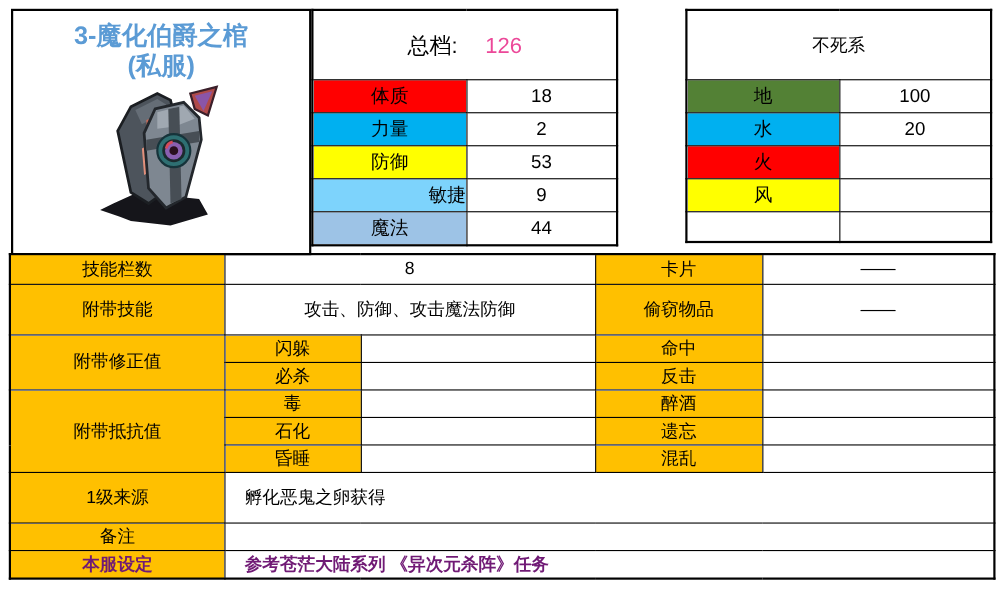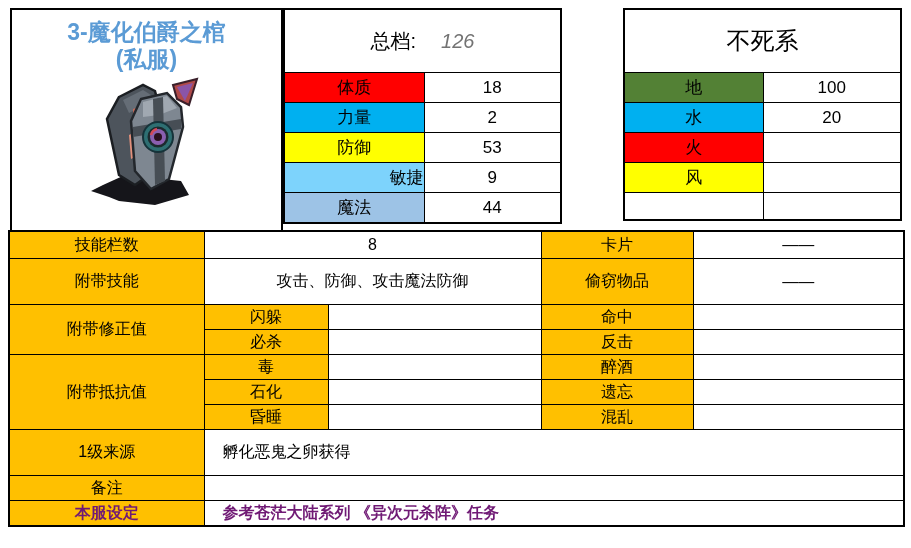--- a/index.html
+++ b/index.html
@@ -16,26 +16,26 @@
     border:2px solid #000; box-sizing:border-box; text-align:center;
   }
   .title { color:#5B9BD5; font-weight:bold; font-size:23px; line-height:1.18; margin-top:9px; }
   .sprite { margin-top:2px; }
 
   
   .stats { position:absolute; left:283px; top:8px; width:277px; border:2px solid #000; }
   .stats td { font-size:17px; }
   .stats .hdr td { height:62px; font-size:20px; border-bottom:1.5px solid #000; }
   .stats tr.r td { height:29px;margin-top:23px; }
-  .hdrval { color:#737373; margin-left:25px;font-style:italic; }
+  .hdrval { color:#ec4899; margin-left:25px; }
 
   
   .elems { position:absolute; left:623px; top:8px; width:277px; border:2px solid #000; }
   .elems td { font-size:17px; }
-  .elems .hdr td { height:62px; font-size:24px; }
+  .elems .hdr td { height:62px; font-size:16px; }
   .elems tr.r td { height:29px; }
   .elems tr.empty td { height:26px; }
 
   
   .details { position:absolute; left:8px; top:230px; width:895px; border:2px solid #000; }
   .details td { font-size:16px; }
   .lbl { background:#FFC000; }
   .left { text-align:left; padding-left:18px; }
   .redbold { color:#701a75; font-weight:bold; }
   .details tr.h28 td { height:26px; }

